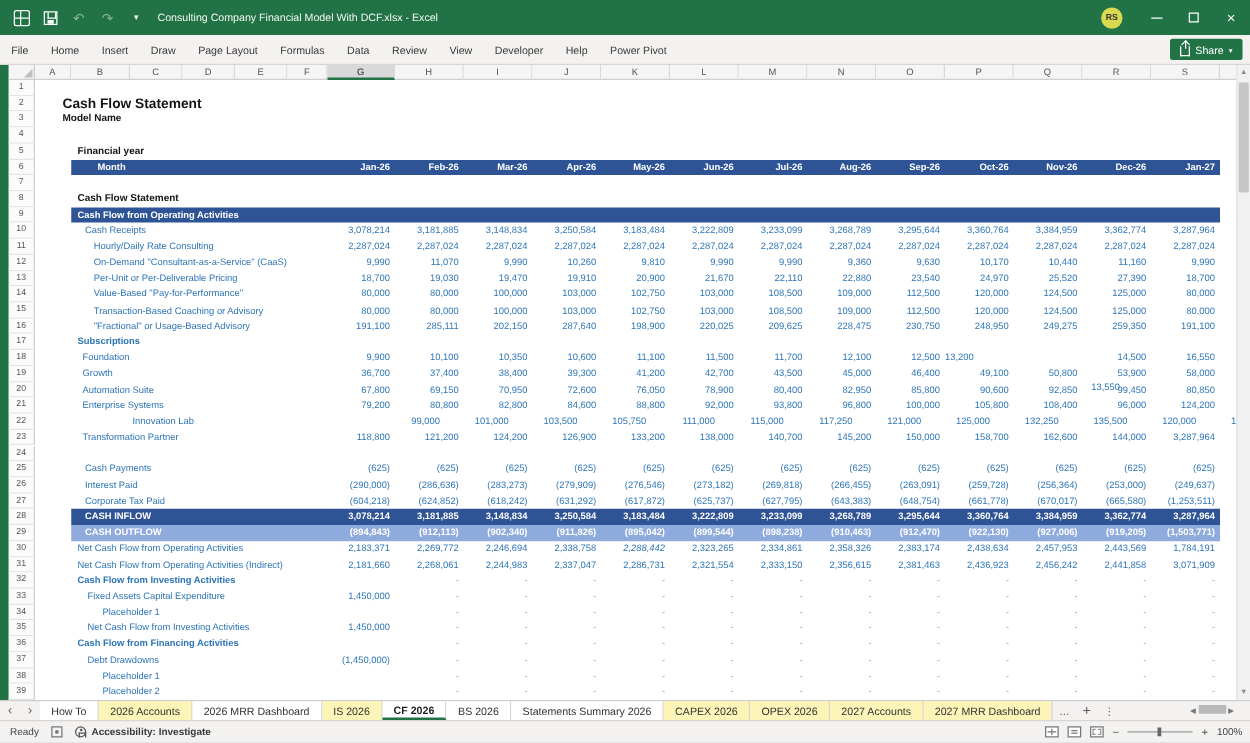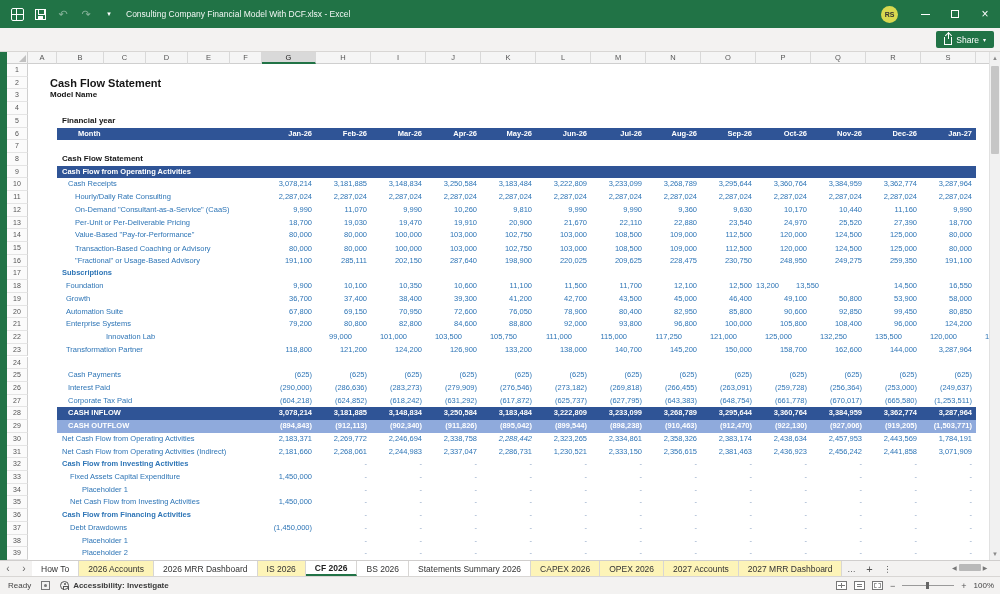--- a/index.html
+++ b/index.html
@@ -118,20 +118,34 @@
           <span class="min-glyph"></span>
         </span>
       <span class="winbtn">
           <span class="rest-glyph"></span>
         </span>
       <span class="winbtn close-glyph">×</span>
     </div>
   </div>
 
   <div class="ribbonrow">
+    <div id="ribbontabs" style="display:flex">
+        <div class="rtab">File</div>
+        <div class="rtab">Home</div>
+        <div class="rtab">Insert</div>
+        <div class="rtab">Draw</div>
+        <div class="rtab">Page Layout</div>
+        <div class="rtab">Formulas</div>
+        <div class="rtab">Data</div>
+        <div class="rtab">Review</div>
+        <div class="rtab">View</div>
+        <div class="rtab">Developer</div>
+        <div class="rtab">Help</div>
+        <div class="rtab">Power Pivot</div>
+      </div>
     <div class="share-btn">
       <span class="share-glyph"></span>
       <span>Share</span>
       <span style="font-size:6px">▾</span>
     </div>
   </div>
 
   <div class="leftstrip"></div>
   <div class="corner"></div>
   <div id="colhdrs">
@@ -351,21 +365,21 @@
         <div class="v" style="left: 262px; width: 54px;">9,900</div>
         <div class="v" style="left: 316px; width: 55px;">10,100</div>
         <div class="v" style="left: 371px; width: 55px;">10,350</div>
         <div class="v" style="left: 426px; width: 55px;">10,600</div>
         <div class="v" style="left: 481px; width: 55px;">11,100</div>
         <div class="v" style="left: 536px; width: 55px;">11,500</div>
         <div class="v" style="left: 591px; width: 55px;">11,700</div>
         <div class="v" style="left: 646px; width: 55px;">12,100</div>
         <div class="v" style="left: 701px; width: 55px;">12,500</div>
         <div class="v" style="left: 728px; width: 55px;">13,200</div>
-        <div class="v" style="left: 768px; width: 55px;">13,550</div>
+        <div class="v" style="left: 845px; width: 55px; margin-top: 24px;">13,550</div>
         <div class="v" style="left: 866px; width: 55px;">14,500</div>
         <div class="v" style="left: 921px; width: 55px;">16,550</div>
       </div>
       <div class="srow item" style="top: 292.924px; height: 12.718px; line-height: 12.718px;">
         <div class="lbl" style="left: 66px;">Growth</div>
         <div class="v" style="left: 262px; width: 54px;">36,700</div>
         <div class="v" style="left: 316px; width: 55px;">37,400</div>
         <div class="v" style="left: 371px; width: 55px;">38,400</div>
         <div class="v" style="left: 426px; width: 55px;">39,300</div>
         <div class="v" style="left: 481px; width: 55px;">41,200</div>
@@ -540,21 +554,21 @@
         <div class="v" style="left: 866px; width: 55px;">2,443,569</div>
         <div class="v" style="left: 921px; width: 55px;">1,784,191</div>
       </div>
       <div class="srow item" style="top: 445.54px; height: 12.718px; line-height: 12.718px;">
         <div class="lbl" style="left: 62px;">Net Cash Flow from Operating Activities (Indirect)</div>
         <div class="v" style="left: 262px; width: 54px;">2,181,660</div>
         <div class="v" style="left: 316px; width: 55px;">2,268,061</div>
         <div class="v" style="left: 371px; width: 55px;">2,244,983</div>
         <div class="v" style="left: 426px; width: 55px;">2,337,047</div>
         <div class="v" style="left: 481px; width: 55px;">2,286,731</div>
-        <div class="v" style="left: 536px; width: 55px;">1,230,521</div>
+        <div class="v" style="left: 536px; width: 55px;">2,321,554</div>
         <div class="v" style="left: 591px; width: 55px;">2,333,150</div>
         <div class="v" style="left: 646px; width: 55px;">2,356,615</div>
         <div class="v" style="left: 701px; width: 55px;">2,381,463</div>
         <div class="v" style="left: 756px; width: 55px;">2,436,923</div>
         <div class="v" style="left: 811px; width: 55px;">2,456,242</div>
         <div class="v" style="left: 866px; width: 55px;">2,441,858</div>
         <div class="v" style="left: 921px; width: 55px;">3,071,909</div>
       </div>
       <div class="srow section" style="top: 458.258px; height: 12.718px; line-height: 12.718px;">
         <div class="lbl" style="left: 62px;">Cash Flow from Investing Activities</div>

